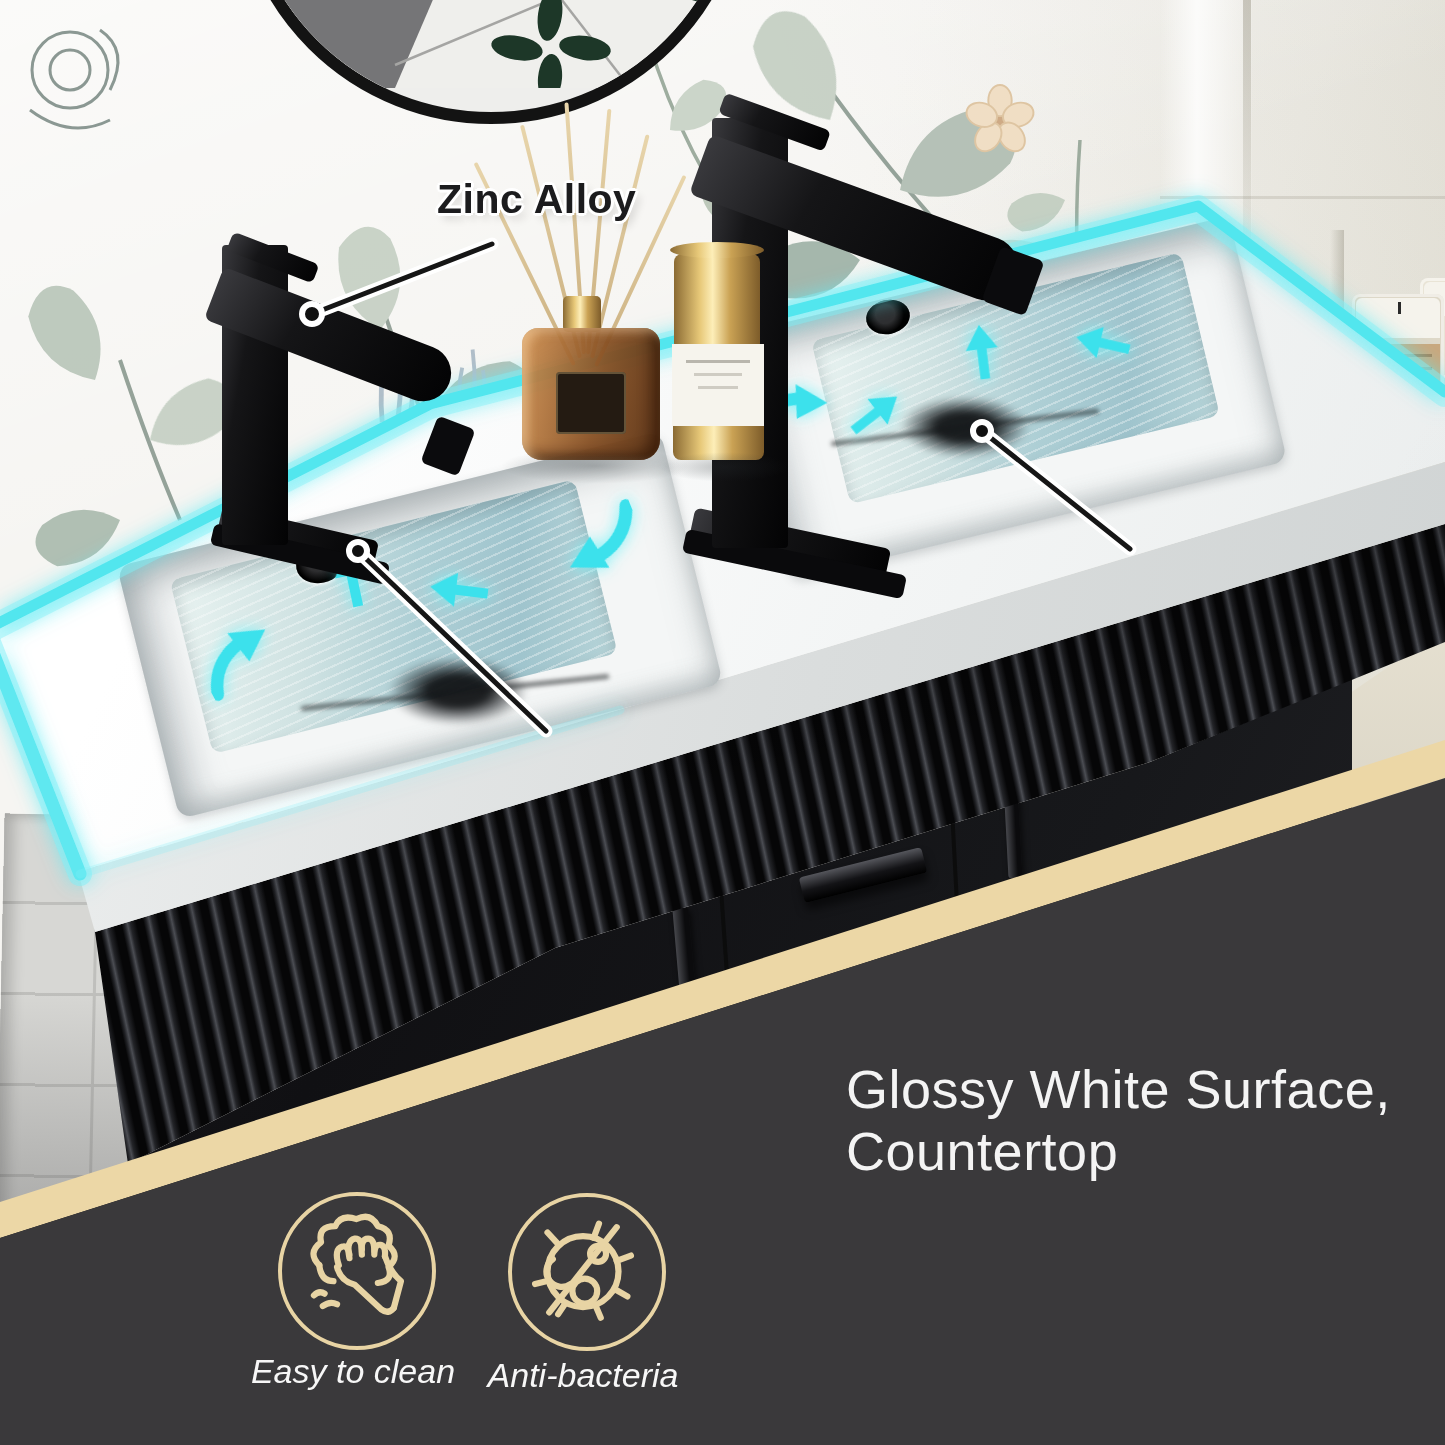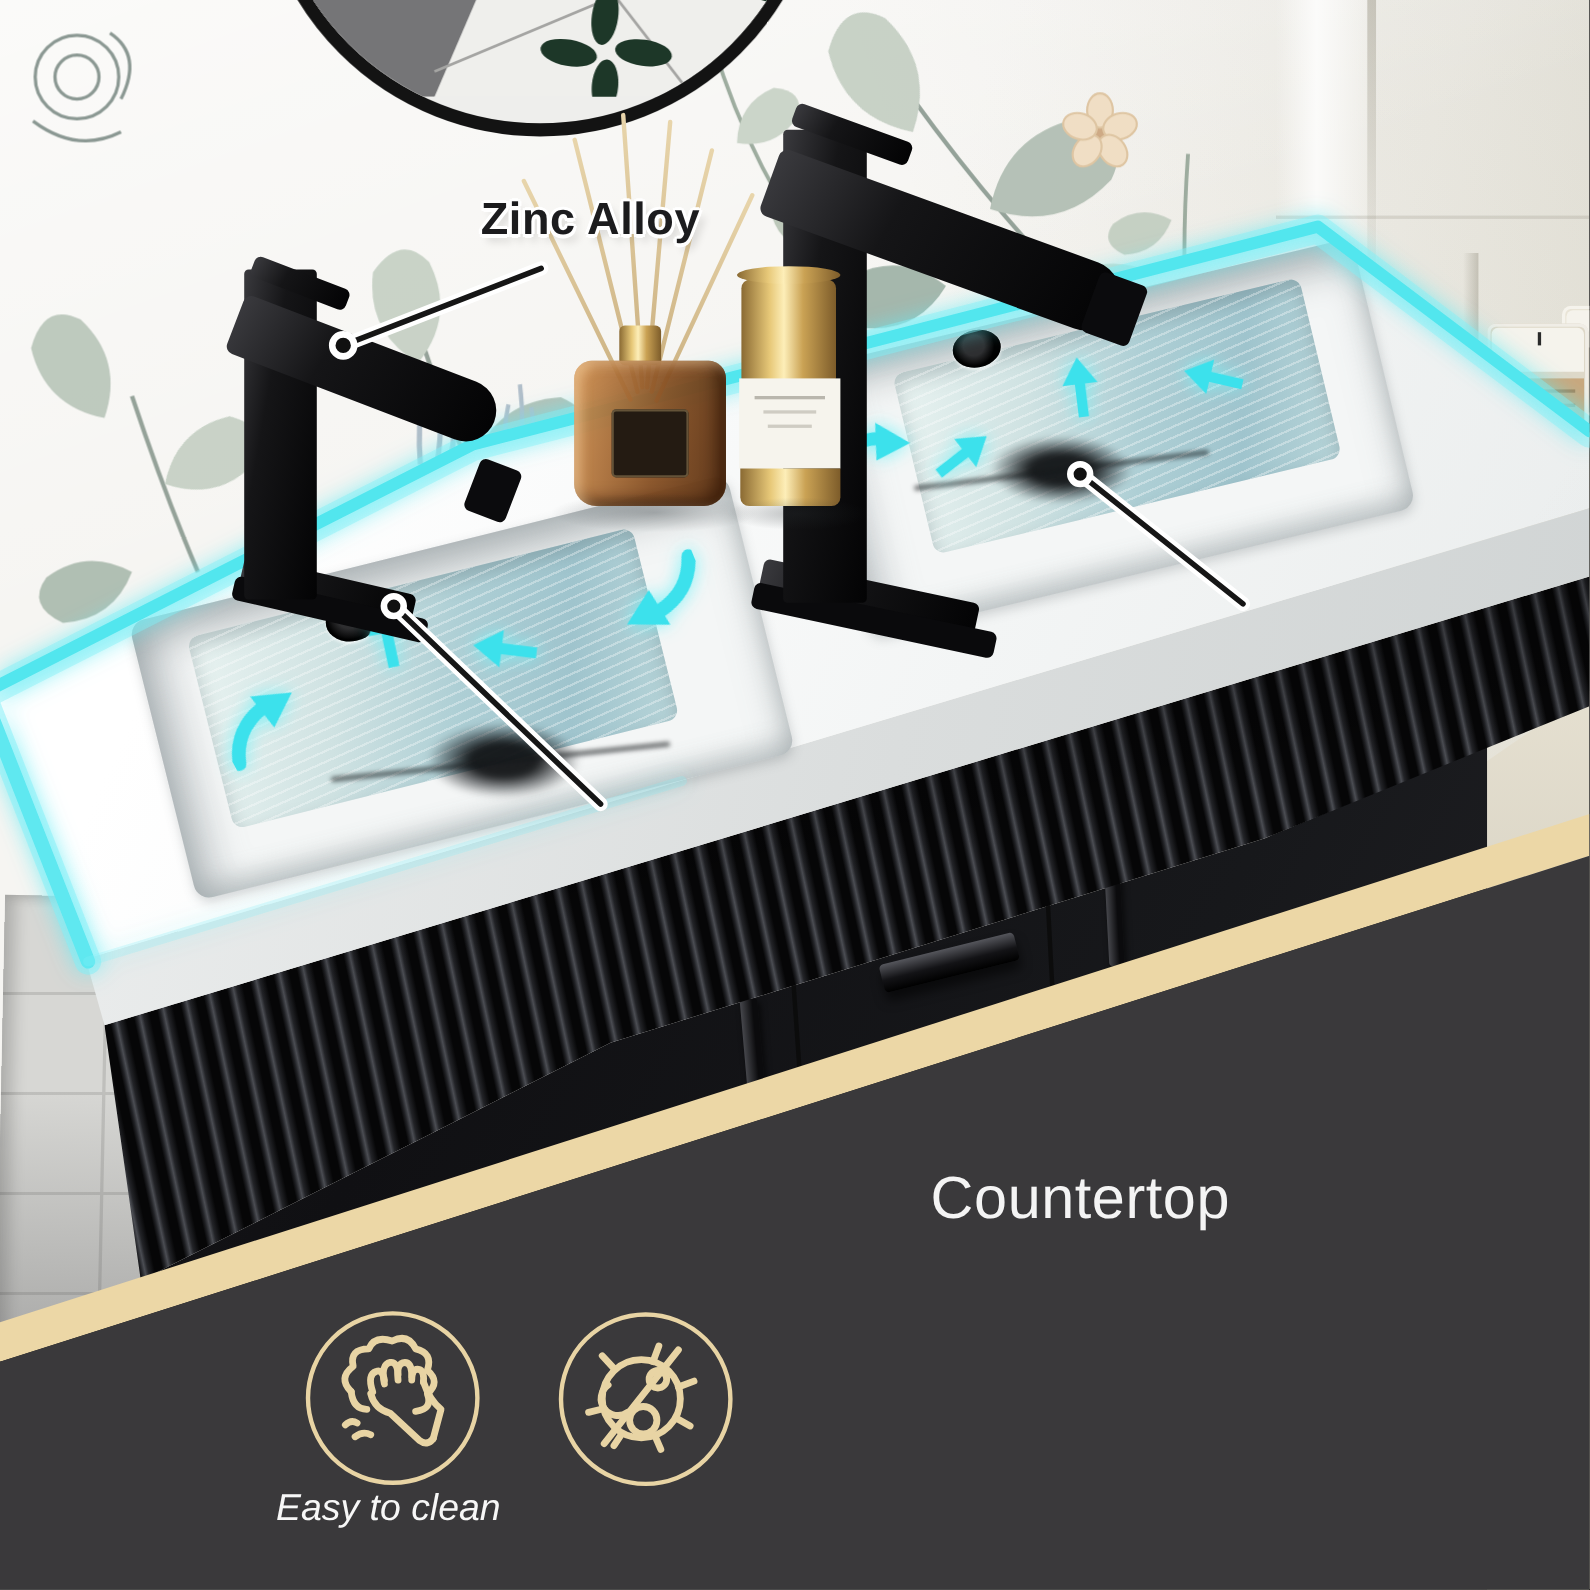--- a/index.html
+++ b/index.html
@@ -383,22 +383,24 @@
       <line x1="94" y1="122" x2="100" y2="136"></line>
         <line x1="60" y1="120" x2="52" y2="132"></line>
       <line x1="42" y1="94" x2="26" y2="98"></line>
       <circle cx="97" cy="64" r="9"></circle>
       <circle cx="82" cy="106" r="14"></circle>
       <path d="M46 70 a17 17 0 1 0 20 28"></path>
       <line x1="42" y1="130" x2="118" y2="34"></line>
     </svg>
   </div>
   <div class="abs badge-label" style="left:203px;top:1352px;">Easy to clean</div>
+  <div class="abs badge-label" style="left:433px;top:1356px;">Anti-bacteria</div>
 
   <div class="abs feature">
+    <div>Glossy White Surface,</div>
     <div>Countertop</div>
   </div>
 
   <svg class="abs leader-svg" width="1445" height="1445" viewBox="0 0 1445 1445">
     <g stroke-linecap="round">
       <line x1="312" y1="314" x2="492" y2="244" stroke="#fff" stroke-width="13"></line>
       <line x1="312" y1="314" x2="492" y2="244" stroke="#161616" stroke-width="5"></line>
       <circle cx="312" cy="314" r="10" fill="#101010" stroke="#fff" stroke-width="6"></circle>
       <line x1="358" y1="551" x2="546" y2="731" stroke="#fff" stroke-width="13"></line>
       <line x1="358" y1="551" x2="546" y2="731" stroke="#161616" stroke-width="5"></line>

